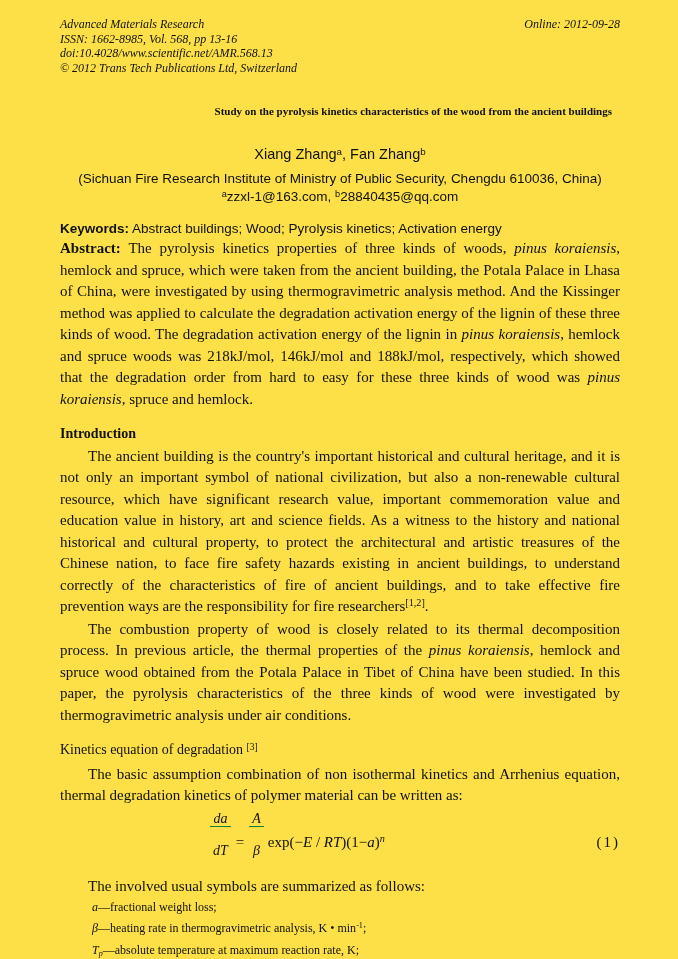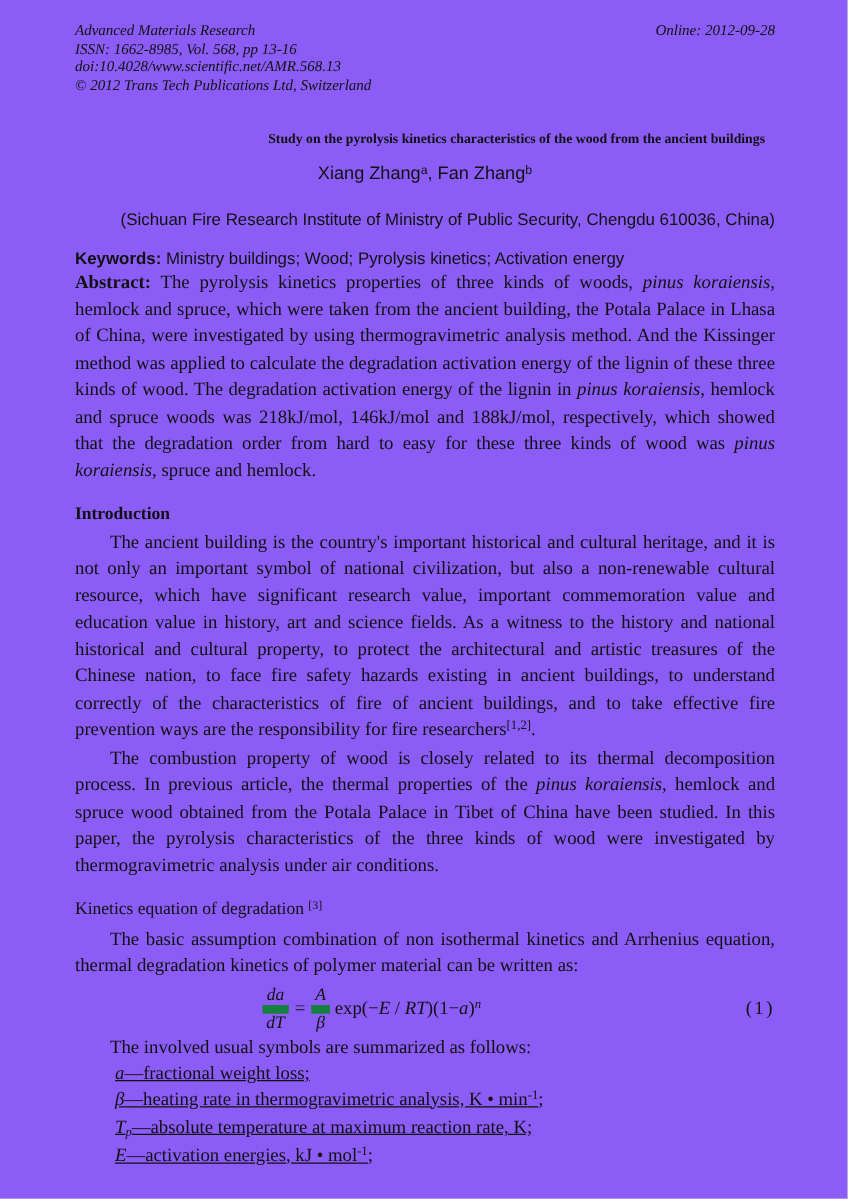--- a/index.html
+++ b/index.html
@@ -3,21 +3,21 @@
 <meta charset="utf-8">
 <style>
   * { margin: 0; padding: 0; box-sizing: border-box; }
   html, body { background: #e8e8e8; }
   body { font-family: "Liberation Serif", "DejaVu Serif", serif; color: #111; }
 
   .page {
     width: 678px;
     height: 959px;
     margin: 0 auto;
-    background: #8b5cf6;
+    background: #fde047;
     padding: 17px 58px 0 60px;
     overflow: hidden;
   }
 
   
   .hdr { display: flex; justify-content: space-between; align-items: flex-start; }
   .hdr-left div, .hdr-right {
     font-style: italic;
     font-size: 12px;
     line-height: 14.5px;
@@ -28,33 +28,33 @@
   .title {
     margin-top: 24px;
     text-align: right;
     font-family: Liberation Serif, serif;
     font-weight: bold;
     font-size: 11px;
     line-height: 25px;
     padding: 0 8px;
   }
   .authors {
-    margin-top: 5px;
+    margin-top: 20px;
     text-align: center;
     font-family: "Liberation Sans", "DejaVu Sans", sans-serif;
     font-size: 14.5px;
     line-height: 20px;
   }
   .affil, .emails {
     text-align: center;
     font-family: "Liberation Sans", "DejaVu Sans", sans-serif;
     font-size: 13.5px;
     line-height: 18px;
   }
-  .affil { margin-top: 16px; text-align: right; }
+  .affil { margin-top: 4px; }
 
   
   .keywords {
     margin-top: 13px;
     font-family: "Liberation Sans", "DejaVu Sans", sans-serif;
     font-size: 13.5px;
     line-height: 18px;
   }
   .keywords .kw-label { font-weight: bold; }
 
@@ -79,30 +79,30 @@
     font-size: 15px;
   }
   .eq-body { margin-left: 150px; display: flex; align-items: center; }
   .frac {
     display: inline-block;
     text-align: center;
     vertical-align: middle;
     font-style: italic;
     font-size: 14px;
   }
-  .frac .top { display: block; border-bottom: 7px solid #15803d; padding: 0 3px; line-height: 15px; }
-  .frac .bot { display: block; padding: 0 3px; line-height: 15px; }
+  .frac .top { display: block; border-bottom: 1px solid #15803d; padding: 0 3px; line-height: 15px; }
+  .frac .bot { display: block; padding: 16px 3px; line-height: 15px; }
   .eq-mid { margin: 0 5px; }
   .eq-rest { margin-left: 4px; text-align: center; }
   .eq-num { margin-left: auto; letter-spacing: 2px; }
 
   
   .sym-intro { text-indent: 28px; }
   .sym-list { margin-left: 32px; }
-  .sym-item { font-size: 15px; line-height: 20.5px; text-align: left; text-decoration: underline; }
+  .sym-item { font-size: 12px; line-height: 20.5px; text-align: left; }
 
   
   .f-i { font-style: italic; }
   .f-b { font-weight: normal; }
   .f-sup { font-size: 0.68em; position: relative; top: -0.45em; }
   .f-sub { font-size: 0.68em; position: relative; top: 0.28em; }
 </style>
 </head>
 <body>
 
@@ -114,23 +114,24 @@
       <div>ISSN: 1662-8985, Vol. 568, pp 13-16</div>
       <div>doi:10.4028/www.scientific.net/AMR.568.13</div>
       <div>© 2012 Trans Tech Publications Ltd, Switzerland</div>
     </div>
     <div class="hdr-right">Online: 2012-09-28</div>
   </div>
 
   <div class="title">Study on the pyrolysis kinetics characteristics of the wood from the ancient buildings</div>
   <div class="authors"><span>Xiang Zhang</span><span class="f-sup">a</span><span>, Fan Zhang</span><span class="f-sup">b</span></div>
   <div class="affil">(Sichuan Fire Research Institute of Ministry of Public Security, Chengdu 610036, China)</div>
+  <div class="emails"><span class="f-sup">a</span><span>zzxl-1@163.com, </span><span class="f-sup">b</span><span>28840435@qq.com</span></div>
 
   <div class="keywords">
-    <span class="kw-label">Keywords:</span><span> Ministry buildings; Wood; Pyrolysis kinetics; Activation energy</span>
+    <span class="kw-label">Keywords:</span><span> Abstract buildings; Wood; Pyrolysis kinetics; Activation energy</span>
   </div>
 
   <div class="body-text abstract">
     <span class="ab-label">Abstract:</span><span><span> The pyrolysis kinetics properties of three kinds of woods, </span><span class="f-i">pinus koraiensis</span><span>, hemlock and spruce, which were taken from the ancient building, the Potala Palace in Lhasa of China, were investigated by using thermogravimetric analysis method. And the Kissinger method was applied to calculate the degradation activation energy of the lignin of these three kinds of wood. The degradation activation energy of the lignin in </span><span class="f-i">pinus koraiensis</span><span>, hemlock and spruce woods was 218kJ/mol, 146kJ/mol and 188kJ/mol, respectively, which showed that the degradation order from hard to easy for these three kinds of wood was </span><span class="f-i">pinus koraiensis</span><span>, spruce and hemlock.</span></span>
   </div>
 
   <div class="body-text section-heading">Introduction</div>
   <div class="body-text para"><span>The ancient building is the country's important historical and cultural heritage, and it is not only an important symbol of national civilization, but also a non-renewable cultural resource, which have significant research value, important commemoration value and education value in history, art and science fields. As a witness to the history and national historical and cultural property, to protect the architectural and artistic treasures of the Chinese nation, to face fire safety hazards existing in ancient buildings, to understand correctly of the characteristics of fire of ancient buildings, and to take effective fire prevention ways are the responsibility for fire researchers</span><span class="f-sup">[1,2]</span><span>.</span></div>
   <div class="body-text para"><span>The combustion property of wood is closely related to its thermal decomposition process. In previous article, the thermal properties of the </span><span class="f-i">pinus koraiensis</span><span>, hemlock and spruce wood obtained from the Potala Palace in Tibet of China have been studied. In this paper, the pyrolysis characteristics of the three kinds of wood were investigated by thermogravimetric analysis under air conditions.</span></div>
 

